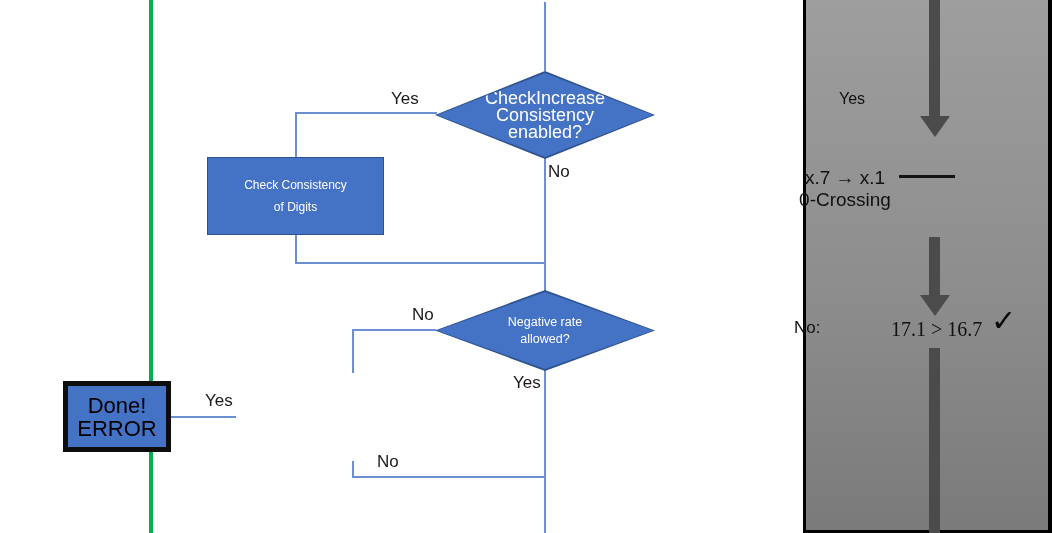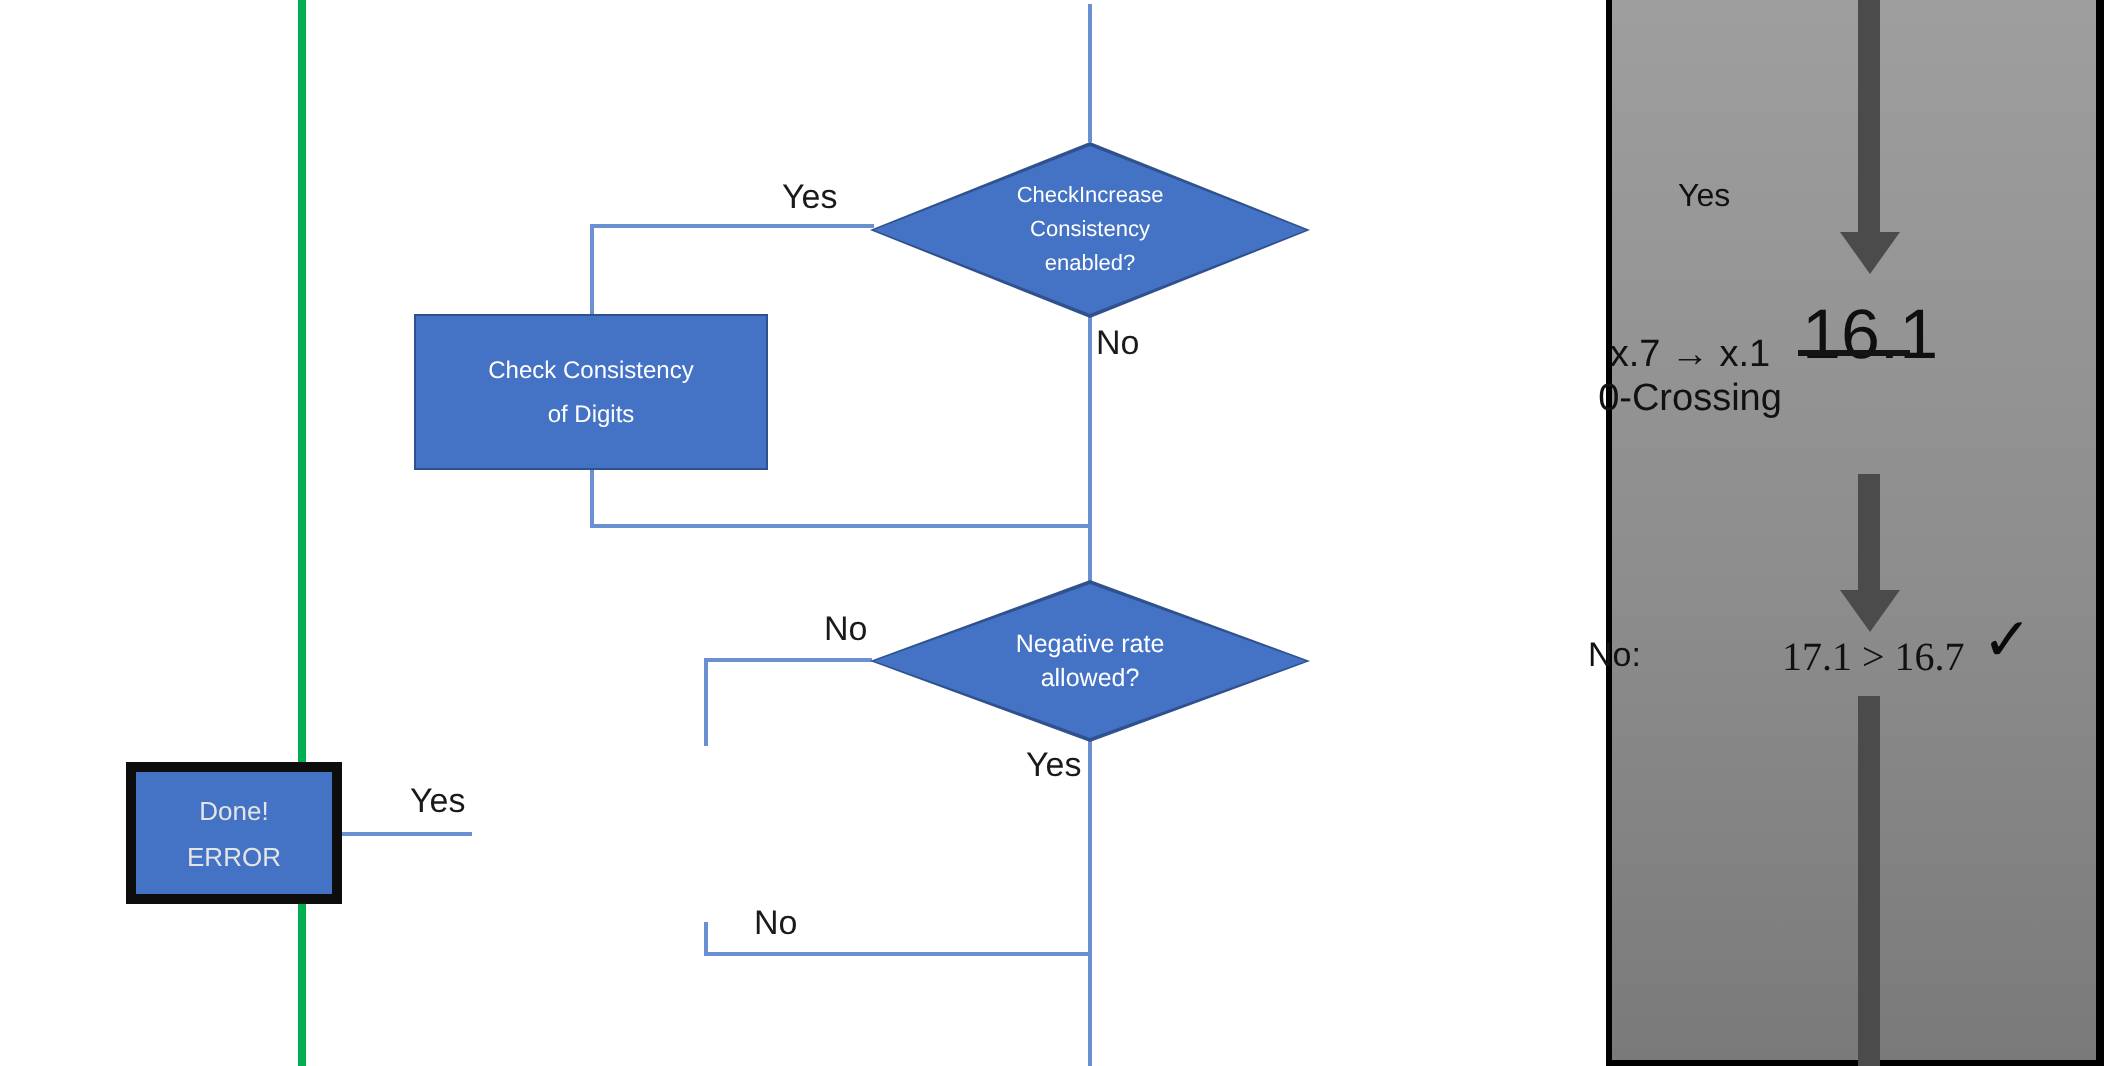--- a/index.html
+++ b/index.html
@@ -21,33 +21,33 @@
   .c10{left:352px;top:461px;width:2px;  height:17px;}
   .c11{left:352px;top:476px;width:194px;height:2px;}
   .c12{left:544px;top:369px;width:2px;  height:164px;}
   
   .diamond-outer{position:absolute;clip-path:polygon(50% 0,100% 50%,50% 100%,0 50%);background:#2F528F;}
   .diamond-inner{position:absolute;left:2px;top:2px;right:2px;bottom:2px;
     clip-path:polygon(50% 0,100% 50%,50% 100%,0 50%);background:#4472C4;
     display:flex;flex-direction:column;align-items:center;justify-content:center;
     color:#fff;text-align:center;}
   .d1{left:435px;top:71px;width:220px;height:88px;}
-  .d1 .diamond-inner{font-size:11px;line-height:17px;}
+  .d1 .diamond-inner{font-size:18px;line-height:17px;}
   .d2{left:435px;top:290px;width:220px;height:81px;}
   .d2 .diamond-inner{font-size:12.5px;line-height:17px;}
   .d3{left:235px;top:372px;width:235px;height:90px;}
   .d3 .diamond-inner{font-size:12.5px;line-height:17px;}
   .process{position:absolute;left:207px;top:157px;width:177px;height:78px;
     background:#4472C4;border:1.5px solid #2F528F;box-sizing:border-box;
     display:flex;flex-direction:column;align-items:center;justify-content:center;
     color:#fff;font-size:12px;line-height:22px;text-align:center;}
   .terminator{position:absolute;left:63px;top:381px;width:108px;height:71px;
     background:#4472C4;border:5px solid #0d0d0d;box-sizing:border-box;
     display:flex;flex-direction:column;align-items:center;justify-content:center;
-    color:#e5e5e5;font-size:13px;line-height:23px;text-align:center;z-index:3;}
+    color:#000000;font-size:22px;line-height:23px;text-align:center;z-index:3;}
   
   .blabel{position:absolute;color:#1a1a1a;font-size:17px;z-index:4;}
   .yes1{left:391px;top:89px;}
   .no1 {left:548px;top:162px;}
   .no2 {left:412px;top:305px;}
   .yes2{left:513px;top:373px;}
   .yes3{left:205px;top:391px;}
   .no3 {left:377px;top:452px;}
   
   .green-line{position:absolute;left:149px;top:0;width:4px;height:533px;background:#00B050;z-index:2;}
@@ -88,21 +88,20 @@
   <div class="ashaft a2s"></div>
   <div class="ahead a2h"></div>
   <div class="ashaft a3s"></div>
 
   <div class="ptext p-yes">Yes</div>
   <div class="ptext p-crossing">
     <div>x.7 → x.1</div>
     <div>0-Crossing</div>
   </div>
   <div class="ptext p-values">
-    <div>16.1</div>
   </div>
   <div class="strike"></div>
   <div class="ptext p-no">No:</div>
   <div class="ptext p-cmp">17.1 &gt; 16.7</div>
   <div class="ptext p-check">✓</div>
 
   <div class="conn c1"></div>
   <div class="conn c2"></div>
   <div class="conn c3"></div>
   <div class="conn c4"></div>

